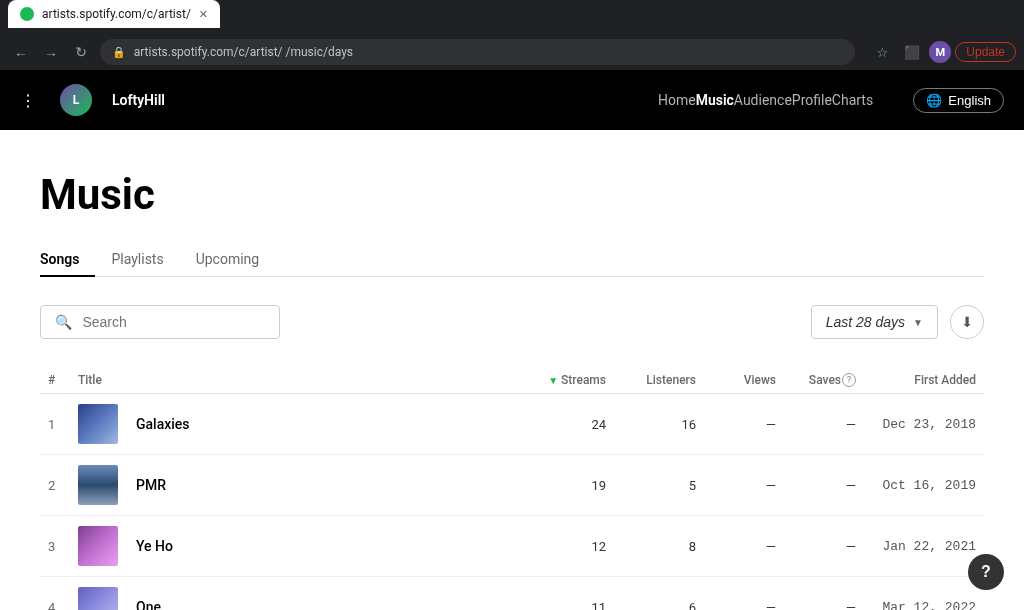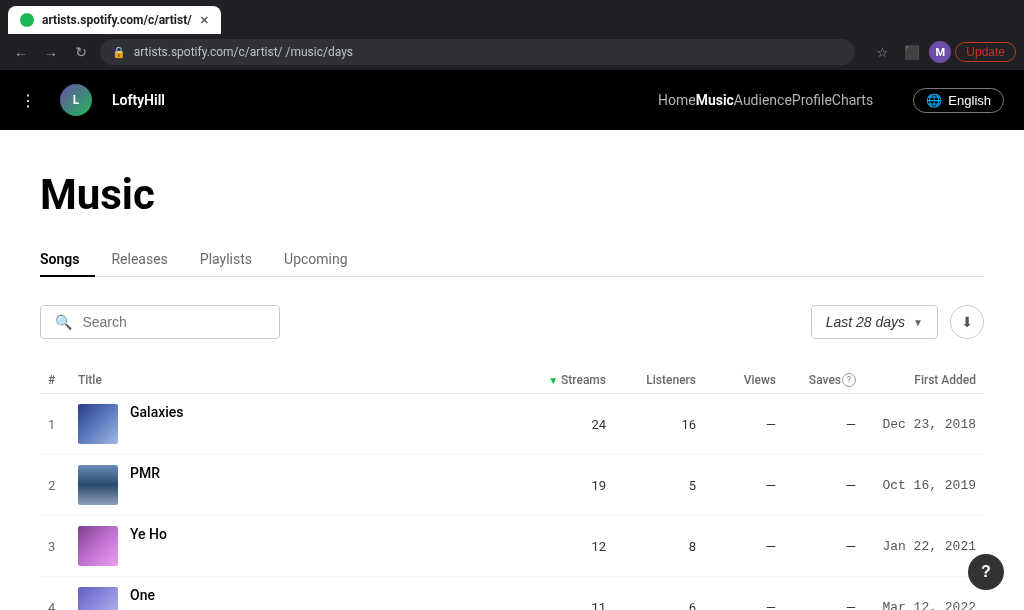--- a/index.html
+++ b/index.html
@@ -87,24 +87,23 @@
       background: #6b4fa8;
       color: #fff;
       font-size: 11px;
       display: flex;
       align-items: center;
       justify-content: center;
       font-weight: bold;
     }
     .browser-tabs {
       display: flex;
-      align-items: flex-end;
+      align-items: flex-start;
       height: 34px;
       padding: 0 8px;
-      font-weight: bold;
     }
     .browser-tab {
       background: #fff;
       border-radius: 8px 8px 0 0;
       height: 28px;
       padding: 0 12px;
       display: flex;
       align-items: center;
       gap: 8px;
       font-size: 12px;
@@ -298,22 +297,22 @@
     }
     .songs-table tbody tr td.num-col { color: #6a6a6a; text-align: left; }
     .songs-table tbody tr td.streams-col { text-align: right; }
     .songs-table tbody tr td.listeners-col { text-align: right; }
     .songs-table tbody tr td.views-col { text-align: right; }
     .songs-table tbody tr td.saves-col { text-align: right; }
     .songs-table tbody tr td.date-col { text-align: right; color: #555; font-family: Liberation Mono, monospace; }
 
     .song-info {
       display: flex;
-      align-items: flex-start;
-      gap: 12px;
+      align-items: center;
+      gap: 18px;
     }
     .song-art {
       width: 40px;
       height: 40px;
       border-radius: 2px;
       background: #888;
       flex-shrink: 0;
       overflow: hidden;
     }
     .song-art-galaxies { background: linear-gradient(135deg, #2c3e8c, #5b7abf, #a0b8e0); }
@@ -405,21 +404,20 @@
     <span>🌐</span>
     <span>English</span>
   </button>
 </div>
 
 <div class="page-content">
   <h1 class="page-title">Music</h1>
 
   <div class="music-tabs">
     <a class="music-tab active">Songs</a>
-    <a class="music-tab">Releases</a>
     <a class="music-tab">Playlists</a>
     <a class="music-tab">Upcoming</a>
   </div>
 
   <div class="controls-row">
     <div class="search-box">
       <span class="search-icon">🔍</span>
       <input class="search-input" type="text" placeholder="Search" style="">
     </div>
     <div class="date-filter">

